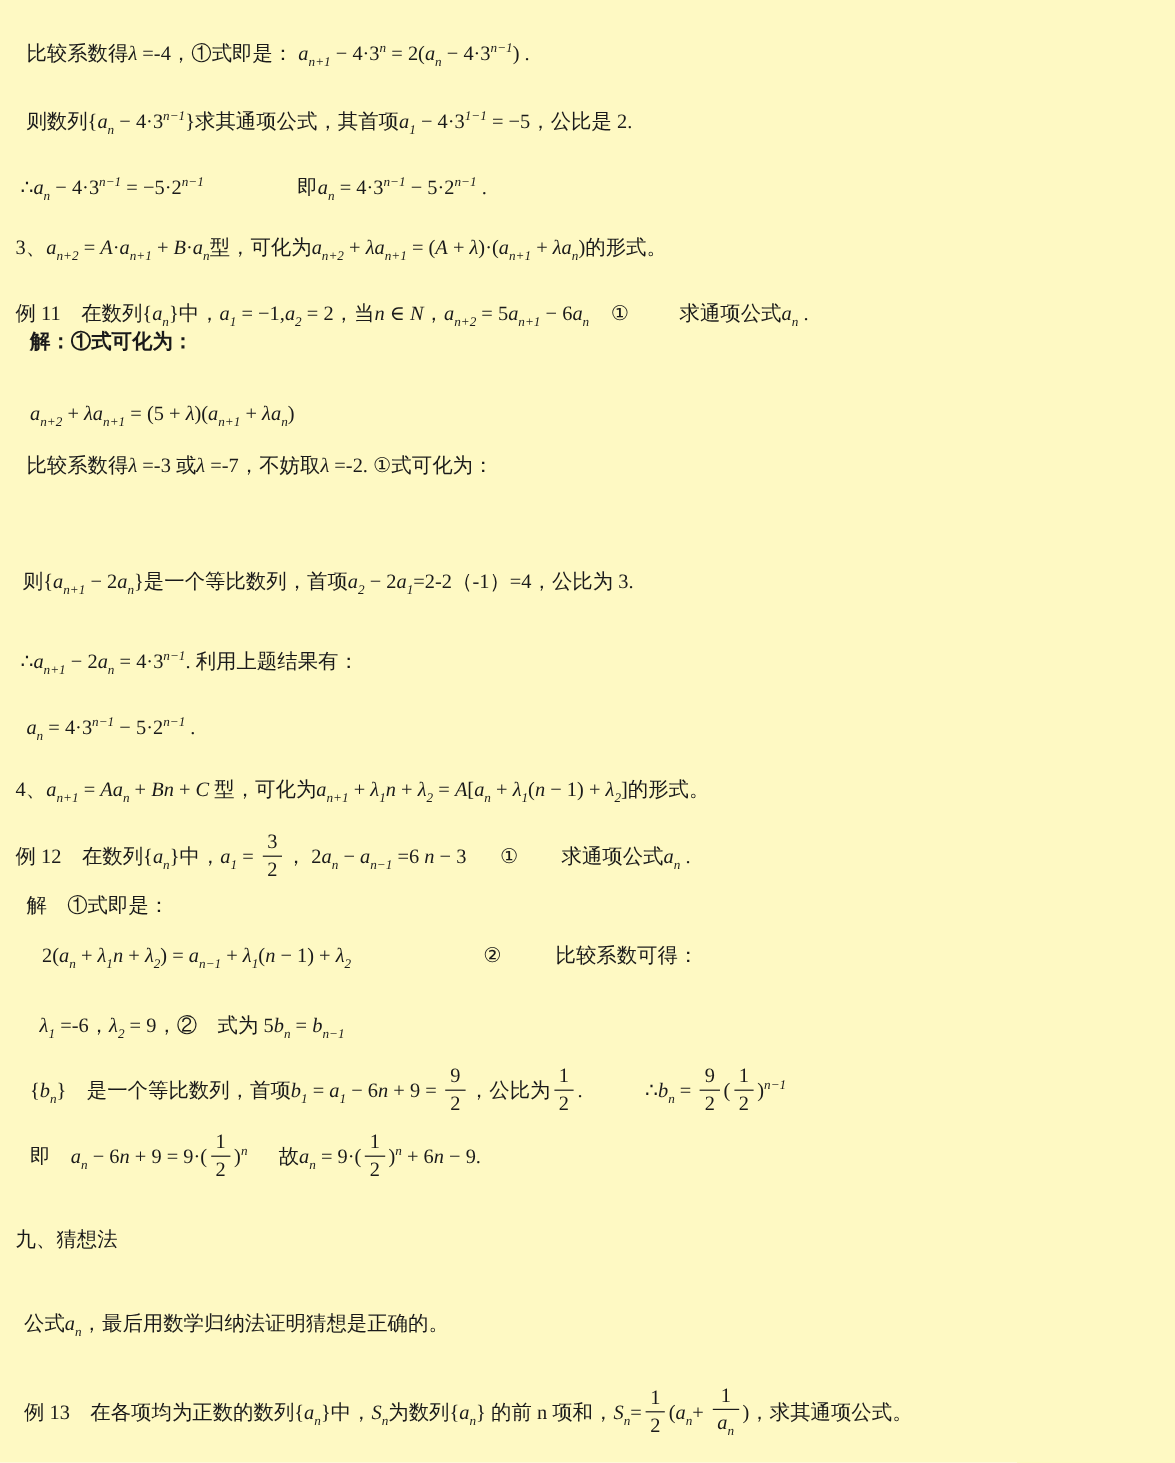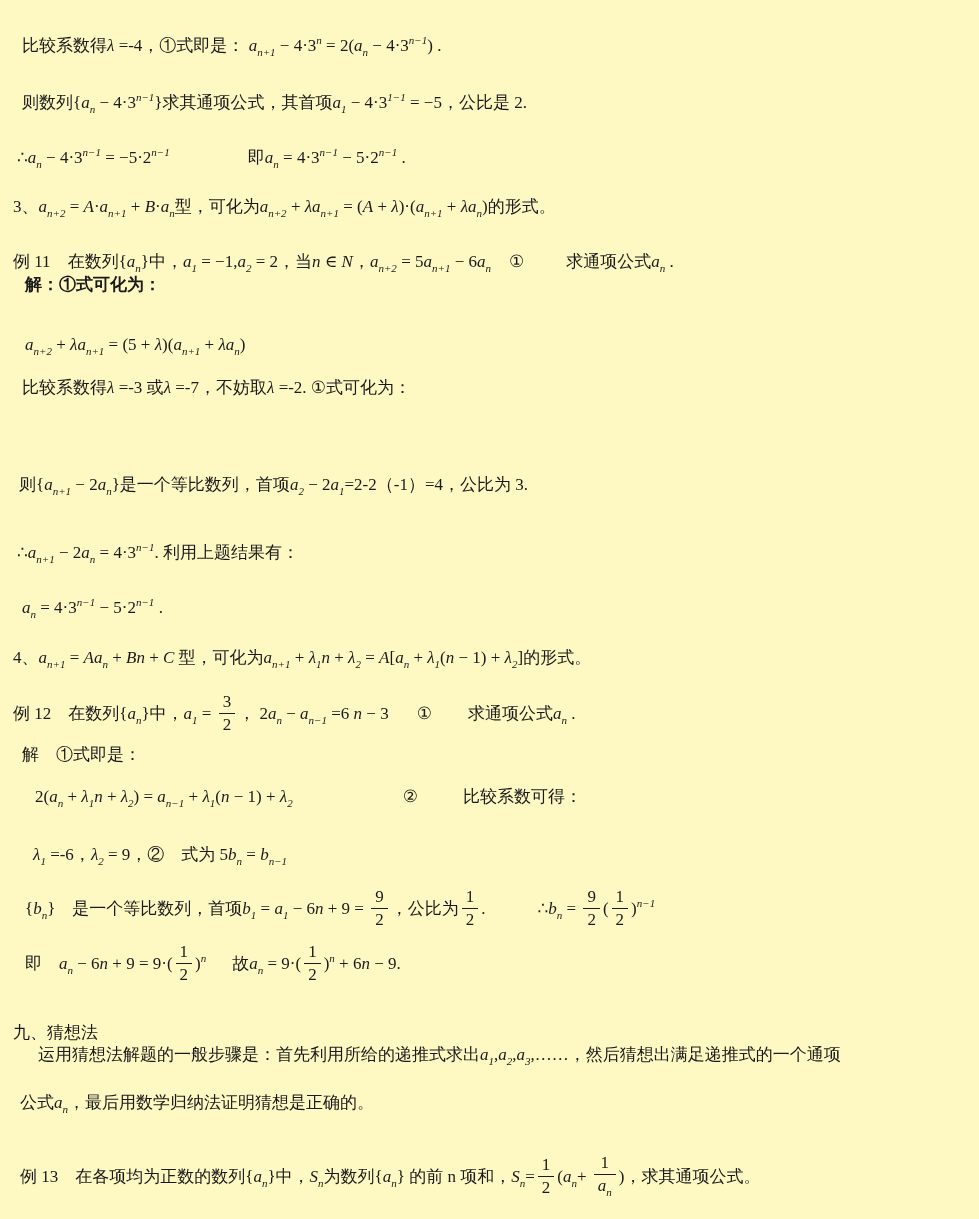--- a/index.html
+++ b/index.html
@@ -50,16 +50,15 @@
     <div class="line" style="top: 534px; left: 17px;"><span class="t">∴</span><span class="i">a</span><span class="sb">n+1</span><span class="t"> − 2</span><span class="i">a</span><span class="sb">n</span><span class="t"> = 4·3</span><span class="sp">n−1</span><span class="t">. 利用上题结果有：</span></div>
     <div class="line" style="top: 589px; left: 22px; text-align: right;"><span class="i">a</span><span class="sb">n</span><span class="t"> = 4·3</span><span class="sp">n−1</span><span class="t"> − 5·2</span><span class="sp">n−1</span><span class="t"> .</span></div>
     <div class="line" style="top: 645px; left: 13px;"><span class="t">4、</span><span class="i">a</span><span class="sb">n+1</span><span class="t"> = </span><span class="i">Aa</span><span class="sb">n</span><span class="t"> + </span><span class="i">Bn</span><span class="t"> + </span><span class="i">C</span><span class="t"> 型，可化为</span><span class="i">a</span><span class="sb">n+1</span><span class="t"> + </span><span class="i">λ</span><span class="sb">1</span><span class="i">n</span><span class="t"> + </span><span class="i">λ</span><span class="sb">2</span><span class="t"> = </span><span class="i">A</span><span class="t">[</span><span class="i">a</span><span class="sb">n</span><span class="t"> + </span><span class="i">λ</span><span class="sb">1</span><span class="t">(</span><span class="i">n</span><span class="t"> − 1) + </span><span class="i">λ</span><span class="sb">2</span><span class="t">]的形式。</span></div>
     <div class="line" style="top: 695px; left: 13px;"><span class="bld">例 12</span><span class="t">　在数列{</span><span class="i">a</span><span class="sb">n</span><span class="t">}中，</span><span class="i">a</span><span class="sb">1</span><span class="t"> = </span><span class="frac"><span class="num"><span class="t">3</span></span><span class="den"><span class="t">2</span></span></span><span class="t">，  2</span><span class="i">a</span><span class="sb">n</span><span class="t"> − </span><span class="i">a</span><span class="sb">n−1</span><span class="t"> =6 </span><span class="i">n</span><span class="t"> − 3</span><span class="gap" style="width: 28px;"></span><span class="t">①</span><span class="gap" style="width: 36px;"></span><span class="t">求通项公式</span><span class="i">a</span><span class="sb">n</span><span class="t"> .</span></div>
     <div class="line" style="top: 742px; left: 22px;"><span class="t">解　①式即是：</span></div>
     <div class="line" style="top: 784px; left: 35px;"><span class="t">2(</span><span class="i">a</span><span class="sb">n</span><span class="t"> + </span><span class="i">λ</span><span class="sb">1</span><span class="i">n</span><span class="t"> + </span><span class="i">λ</span><span class="sb">2</span><span class="t">) = </span><span class="i">a</span><span class="sb">n−1</span><span class="t"> + </span><span class="i">λ</span><span class="sb">1</span><span class="t">(</span><span class="i">n</span><span class="t"> − 1) + </span><span class="i">λ</span><span class="sb">2</span><span class="gap" style="width: 110px;"></span><span class="t">②</span><span class="gap" style="width: 45px;"></span><span class="t">比较系数可得：</span></div>
     <div class="line" style="top: 842px; left: 33px;"><span class="i">λ</span><span class="sb">1</span><span class="t"> =-6，</span><span class="i">λ</span><span class="sb">2</span><span class="t"> = 9，②　式为 5</span><span class="i">b</span><span class="sb">n</span><span class="t"> = </span><span class="i">b</span><span class="sb">n−1</span></div>
     <div class="line" style="top: 890px; left: 25px;"><span class="t">{</span><span class="i">b</span><span class="sb">n</span><span class="t">}　是一个等比数列，首项</span><span class="i">b</span><span class="sb">1</span><span class="t"> = </span><span class="i">a</span><span class="sb">1</span><span class="t"> − 6</span><span class="i">n</span><span class="t"> + 9 = </span><span class="frac"><span class="num"><span class="t">9</span></span><span class="den"><span class="t">2</span></span></span><span class="t">，公比为</span><span class="frac"><span class="num"><span class="t">1</span></span><span class="den"><span class="t">2</span></span></span><span class="t">.</span><span class="gap" style="width: 52px;"></span><span class="t">∴</span><span class="i">b</span><span class="sb">n</span><span class="t"> = </span><span class="frac"><span class="num"><span class="t">9</span></span><span class="den"><span class="t">2</span></span></span><span class="t">(</span><span class="frac"><span class="num"><span class="t">1</span></span><span class="den"><span class="t">2</span></span></span><span class="t">)</span><span class="sp">n−1</span></div>
     <div class="line" style="top: 945px; left: 25px;"><span class="t">即　</span><span class="i">a</span><span class="sb">n</span><span class="t"> − 6</span><span class="i">n</span><span class="t"> + 9 = 9·(</span><span class="frac"><span class="num"><span class="t">1</span></span><span class="den"><span class="t">2</span></span></span><span class="t">)</span><span class="sp">n</span><span class="gap" style="width: 26px;"></span><span class="t">故</span><span class="i">a</span><span class="sb">n</span><span class="t"> = 9·(</span><span class="frac"><span class="num"><span class="t">1</span></span><span class="den"><span class="t">2</span></span></span><span class="t">)</span><span class="sp">n</span><span class="t"> + 6</span><span class="i">n</span><span class="t"> − 9.</span></div>
     <div class="line" style="top: 999px; left: 13px; margin-top: 21px;"><span class="bld">九、猜想法</span></div>
-    <div class="line" style="top: 1042px; left: 38px;"><span class="t">运用猜想法解题的一般步骤是：首先利用所给的递推式求出</span><span class="i">a</span><span class="sb">1</span><span class="t">,</span><span class="i">a</span><span class="sb">2</span><span class="t">,</span><span class="i">a</span><span class="sb">3</span><span class="t">,……，然后猜想出满足递推式的一个通项</span></div>
     <div class="line" style="top: 1090px; left: 20px;"><span class="t">公式</span><span class="i">a</span><span class="sb">n</span><span class="t">，最后用数学归纳法证明猜想是正确的。</span></div>
     <div class="line" style="top: 1156px; left: 20px;"><span class="bld">例 13</span><span class="t">　在各项均为正数的数列{</span><span class="i">a</span><span class="sb">n</span><span class="t">}中，</span><span class="i">S</span><span class="sb">n</span><span class="t">为数列{</span><span class="i">a</span><span class="sb">n</span><span class="t">} 的前 n 项和，</span><span class="i">S</span><span class="sb">n</span><span class="t">=</span><span class="frac"><span class="num"><span class="t">1</span></span><span class="den"><span class="t">2</span></span></span><span class="t">(</span><span class="i">a</span><span class="sb">n</span><span class="t">+ </span><span class="frac"><span class="num"><span class="t">1</span></span><span class="den"><span class="i">a</span><span class="sb">n</span></span></span><span class="t">)，求其通项公式。</span></div>
   </div>
 
 </body></html>

